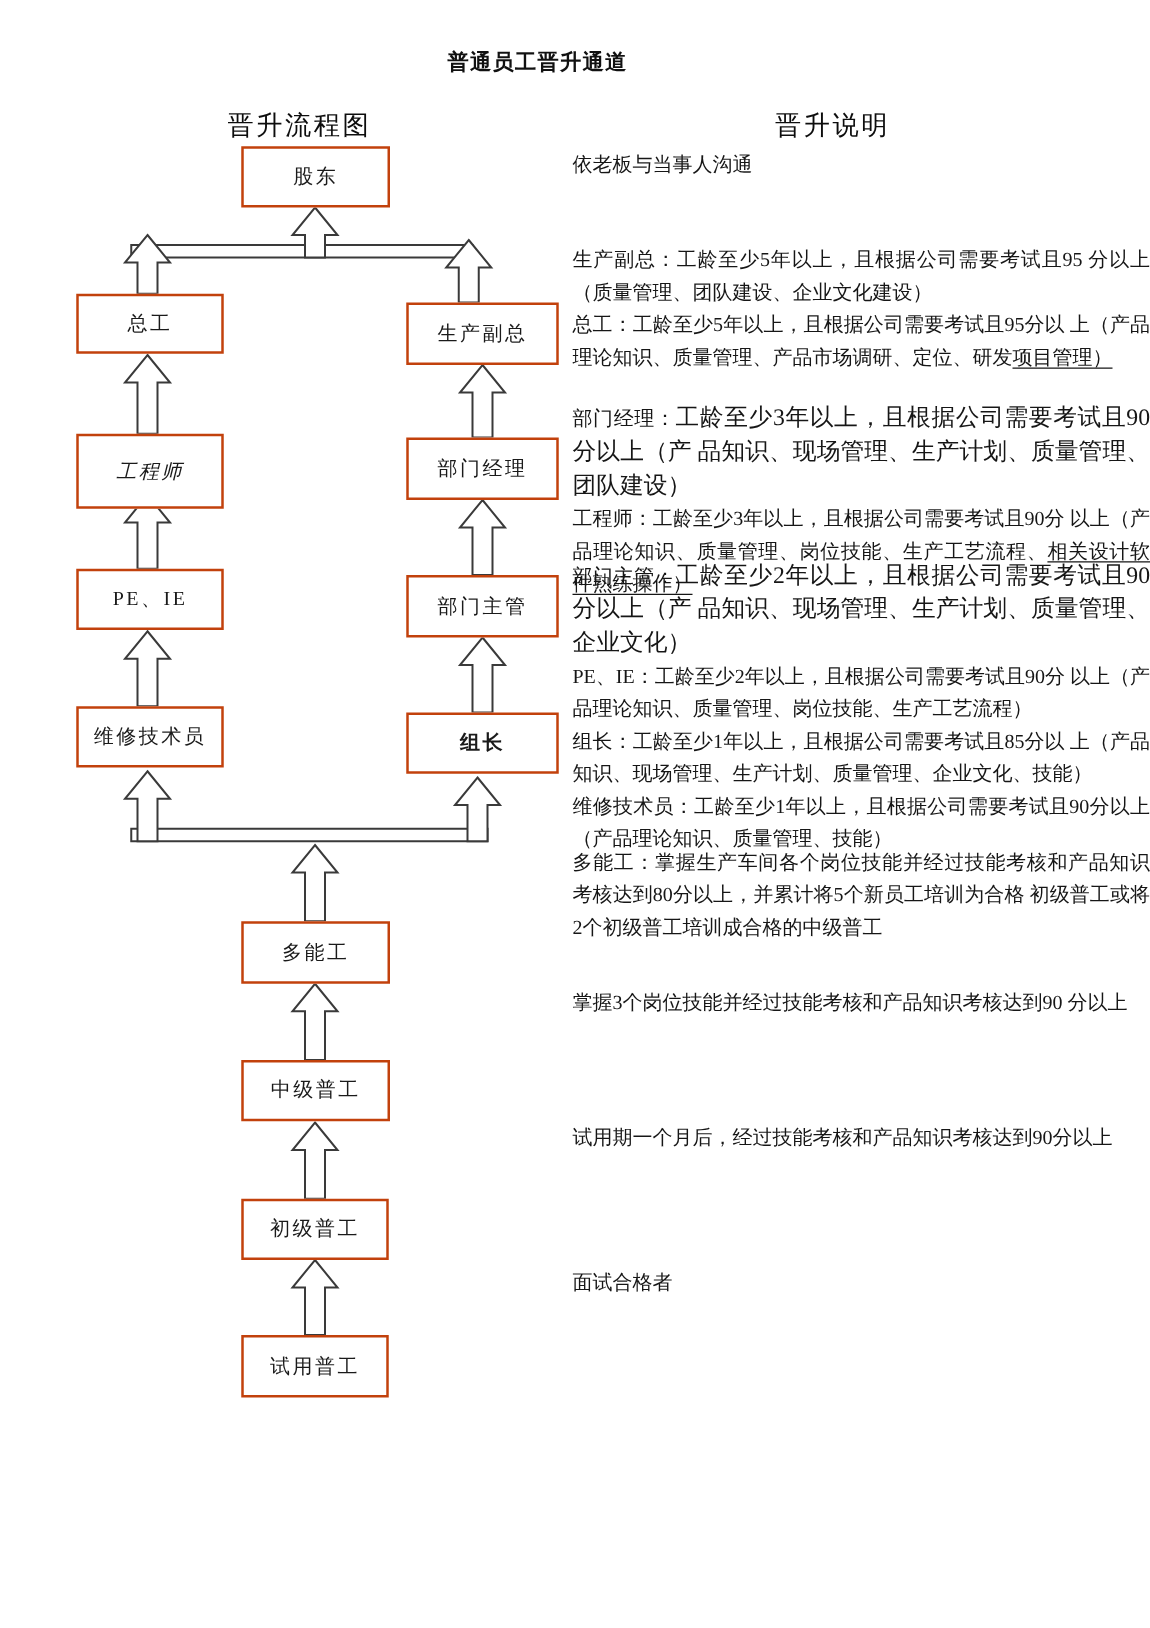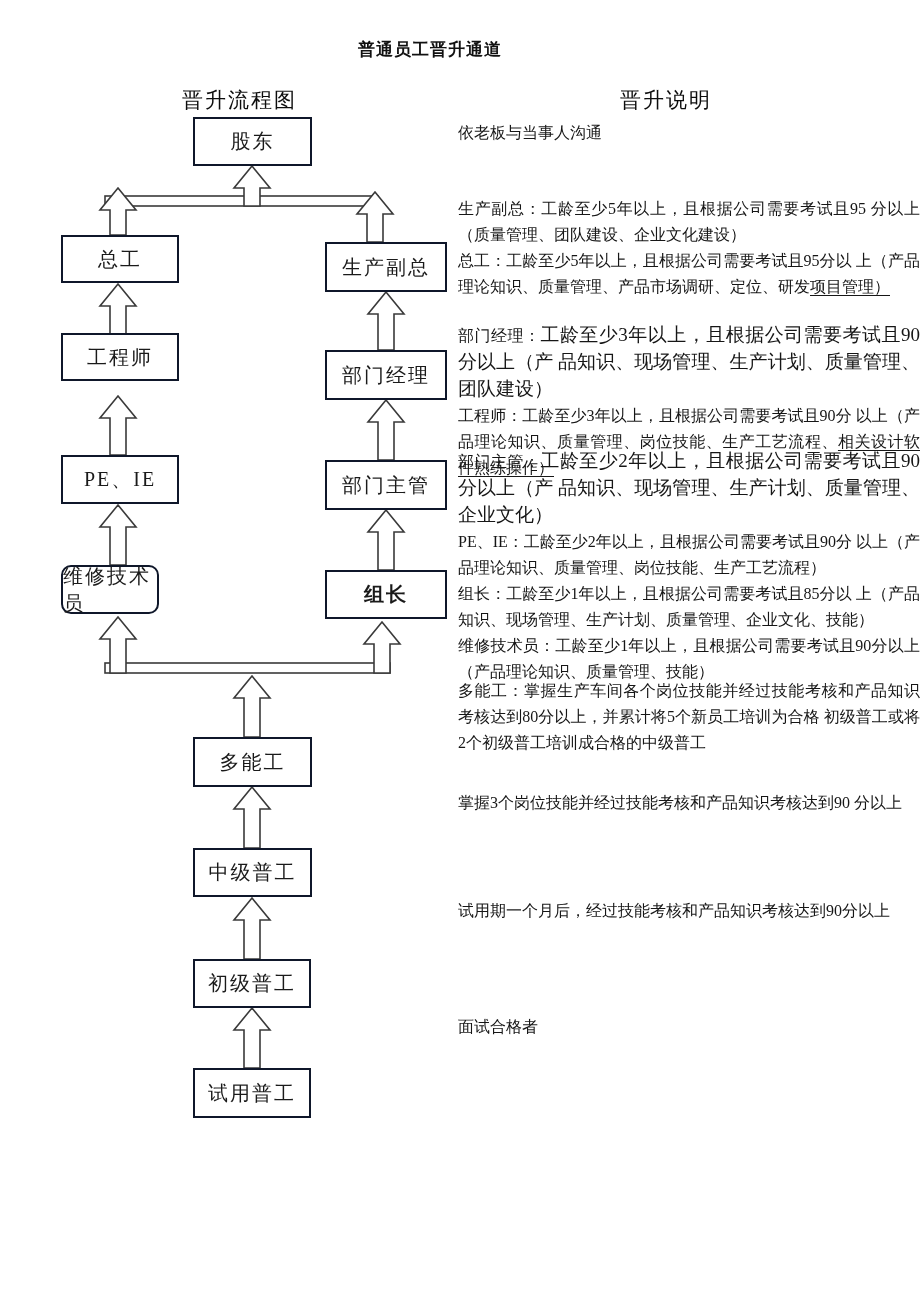--- a/index.html
+++ b/index.html
@@ -12,23 +12,23 @@
     position:absolute;left:358px;top:38px;
     font-size:17px;font-weight:bold;letter-spacing:1px;color:#111;
   }
   .section-heading{
     position:absolute;font-size:21px;font-weight:normal;color:#0d0d0d;letter-spacing:2px;
   }
   #flow-heading{left:182px;top:86px;}
   #notes-heading{left:620px;top:86px;}
   svg.connectors{position:absolute;left:0;top:0;width:920px;height:1302px;}
   .box{
-    position:absolute;border:2px solid #0f172a;background:#fff;
+    position:absolute;border:2px solid #c2410c;background:#fff;
     display:flex;align-items:center;justify-content:center;
-    font-size:20px;color:#1a1a1a;letter-spacing:2px;box-sizing:border-box;
+    font-size:16px;color:#1a1a1a;letter-spacing:2px;box-sizing:border-box;
   }
   .note{
     position:absolute;left:458px;width:462px;
     font-size:16px;line-height:26px;text-align:justify;color:#161616;
   }
   .note p{margin:0;}
   .small{font-size:19px;}
   .u{text-decoration:underline;text-underline-offset:3px;}
 </style>
 </head>
@@ -73,25 +73,25 @@
 
     <polygon points="252,898 270,920 260,920 260,959 244,959 244,920 234,920"></polygon>
 
     <polygon points="252,1008 270,1030 260,1030 260,1068 244,1068 244,1030 234,1030"></polygon>
   </g>
 </svg>
 
 <div class="box" style="left:193px;top:117px;width:119px;height:49px;">股东</div>
 <div class="box" style="left:61px; top:235px;width:118px;height:48px;">总工</div>
 <div class="box" style="left:325px;top:242px;width:122px;height:50px;">生产副总</div>
-<div class="box" style="left:61px; top:333px;width:118px;height:48px;">工程师</div>
+<div class="box" style="left:61px; top:347px;width:118px;height:60px;font-style:italic;">工程师</div>
 <div class="box" style="left:325px;top:350px;width:122px;height:50px;">部门经理</div>
 <div class="box" style="left:61px; top:455px;width:118px;height:49px;">PE、IE</div>
 <div class="box" style="left:325px;top:460px;width:122px;height:50px;">部门主管</div>
-<div class="box" style="left:61px; top:565px;width:98px;height:49px;border-radius:10px;">维修技术员</div>
+<div class="box" style="left:61px; top:565px;width:118px;height:49px;">维修技术员</div>
 <div class="box" style="left:325px;top:570px;width:122px;height:49px;font-weight:bold;">组长</div>
 <div class="box" style="left:193px;top:737px;width:119px;height:50px;">多能工</div>
 <div class="box" style="left:193px;top:848px;width:119px;height:49px;">中级普工</div>
 <div class="box" style="left:193px;top:959px;width:118px;height:49px;">初级普工</div>
 <div class="box" style="left:193px;top:1068px;width:118px;height:50px;">试用普工</div>
 
 <div class="note" style="top:120px;">
   <p><span>依老板与当事人沟通</span></p>
 </div>
 

